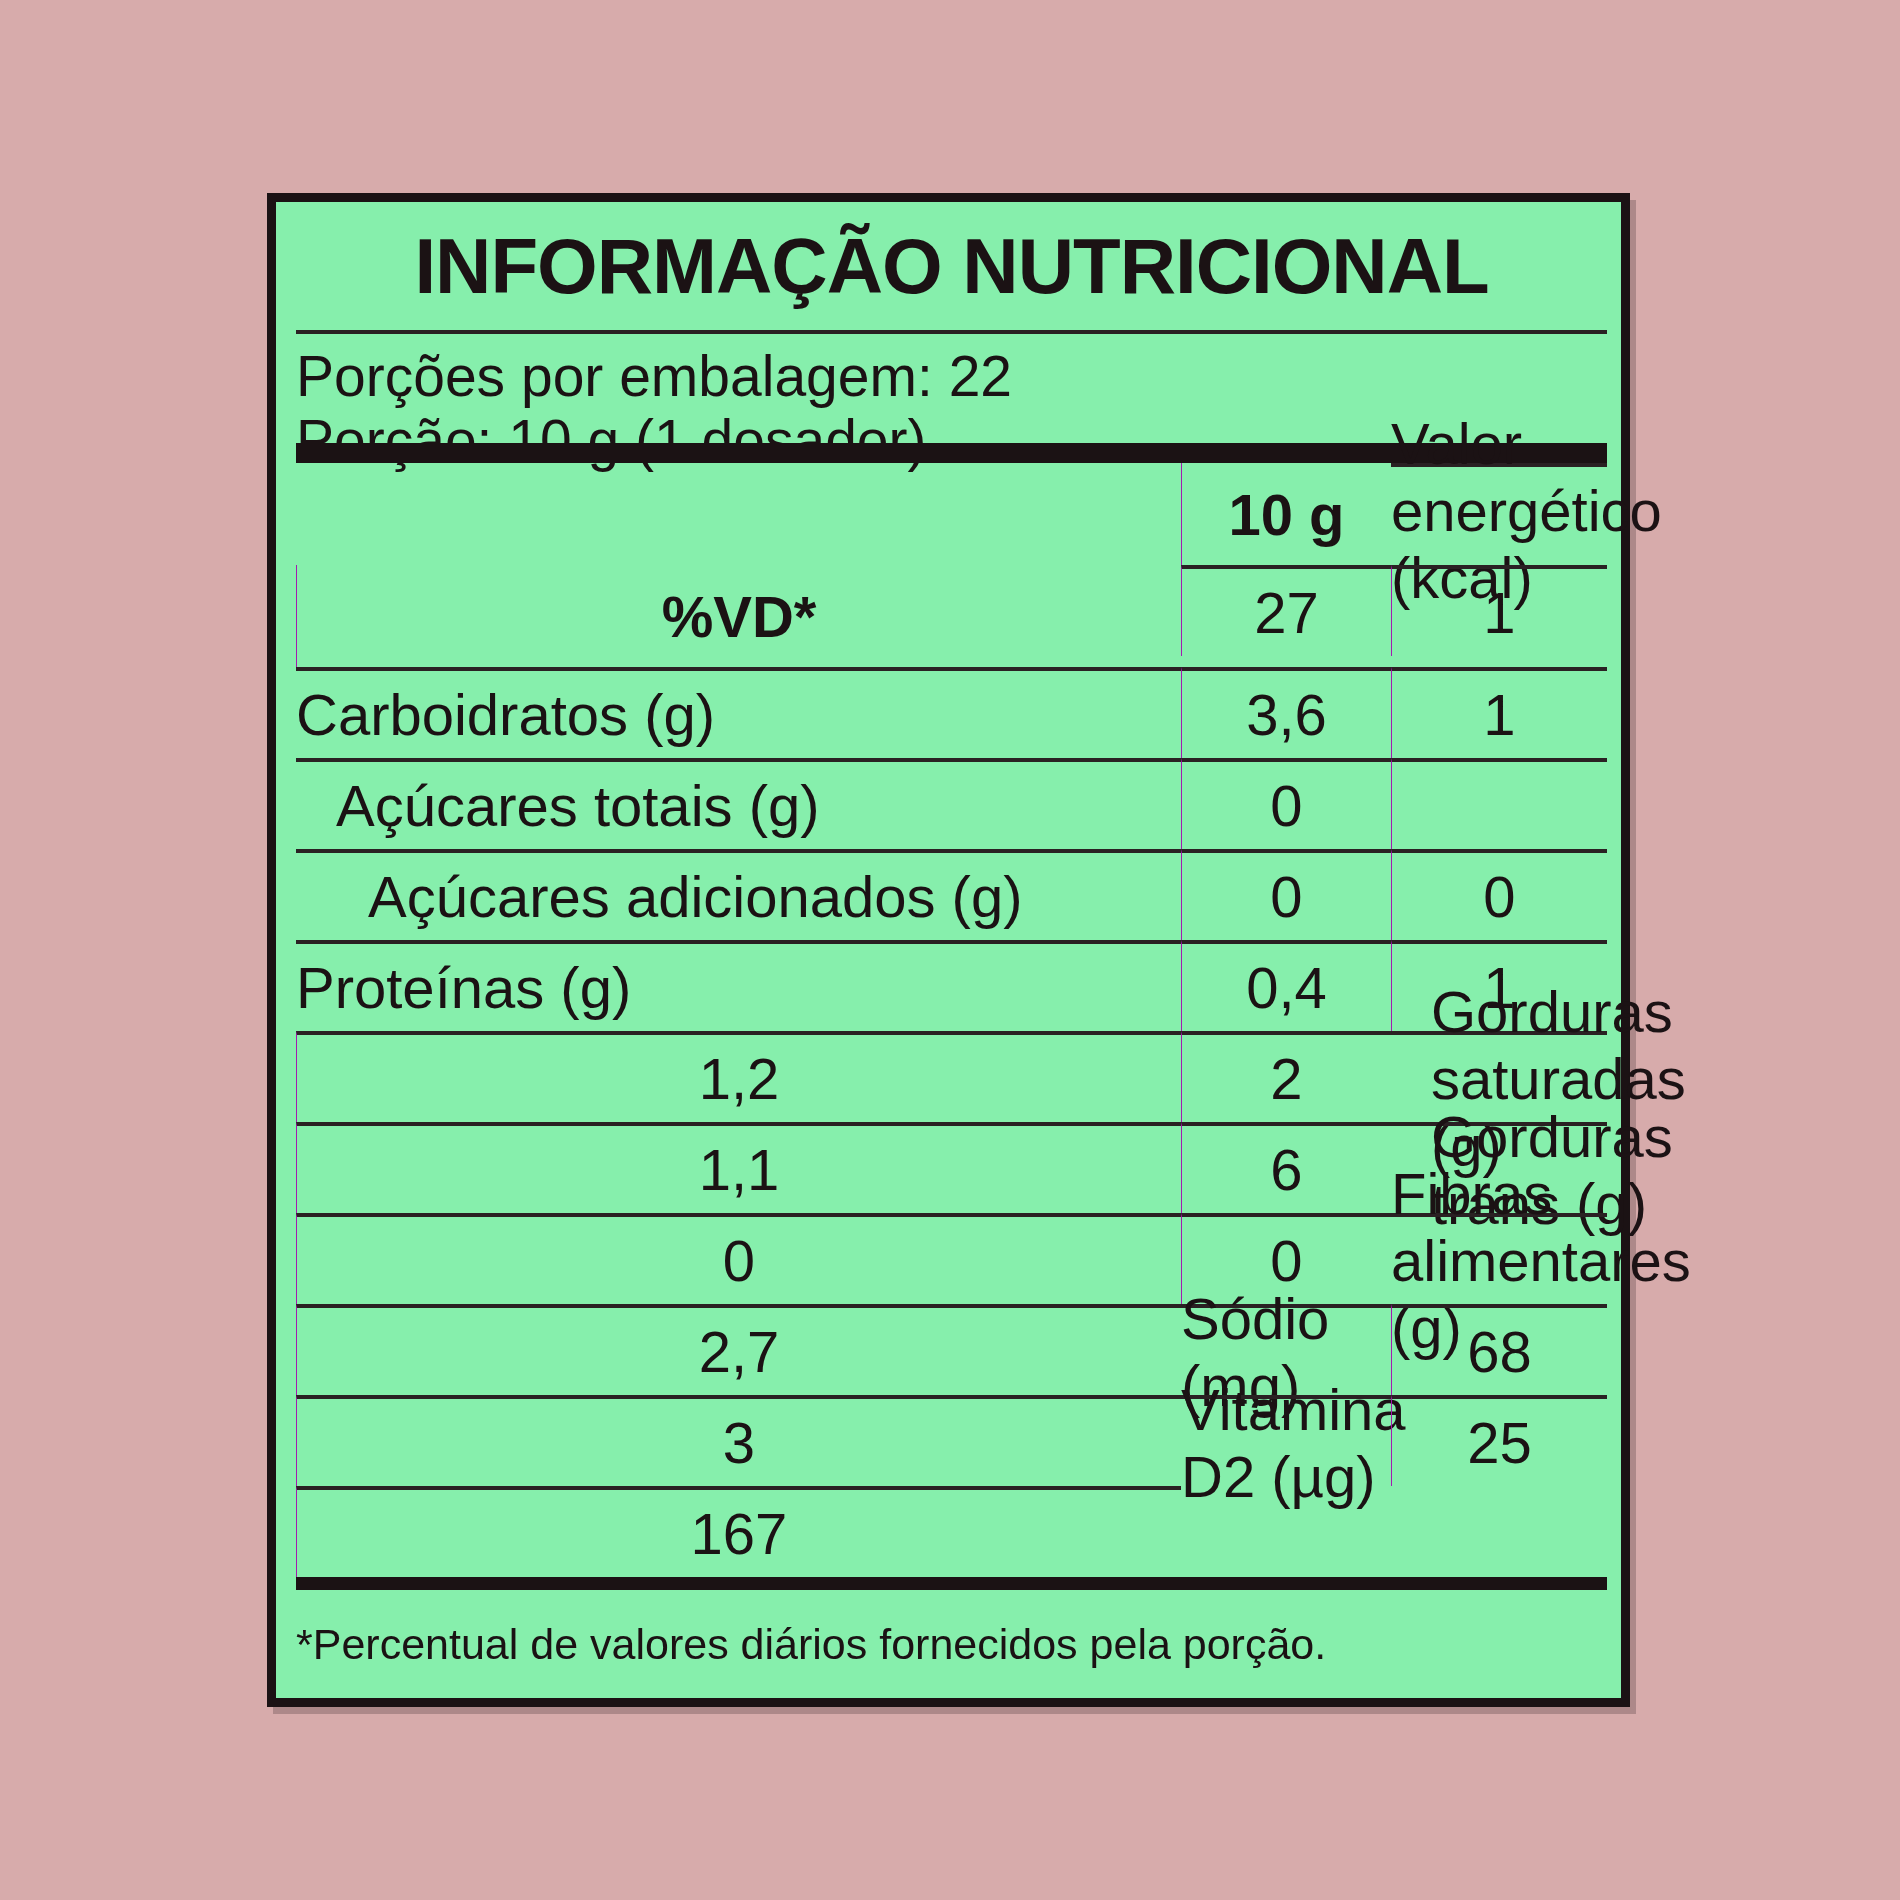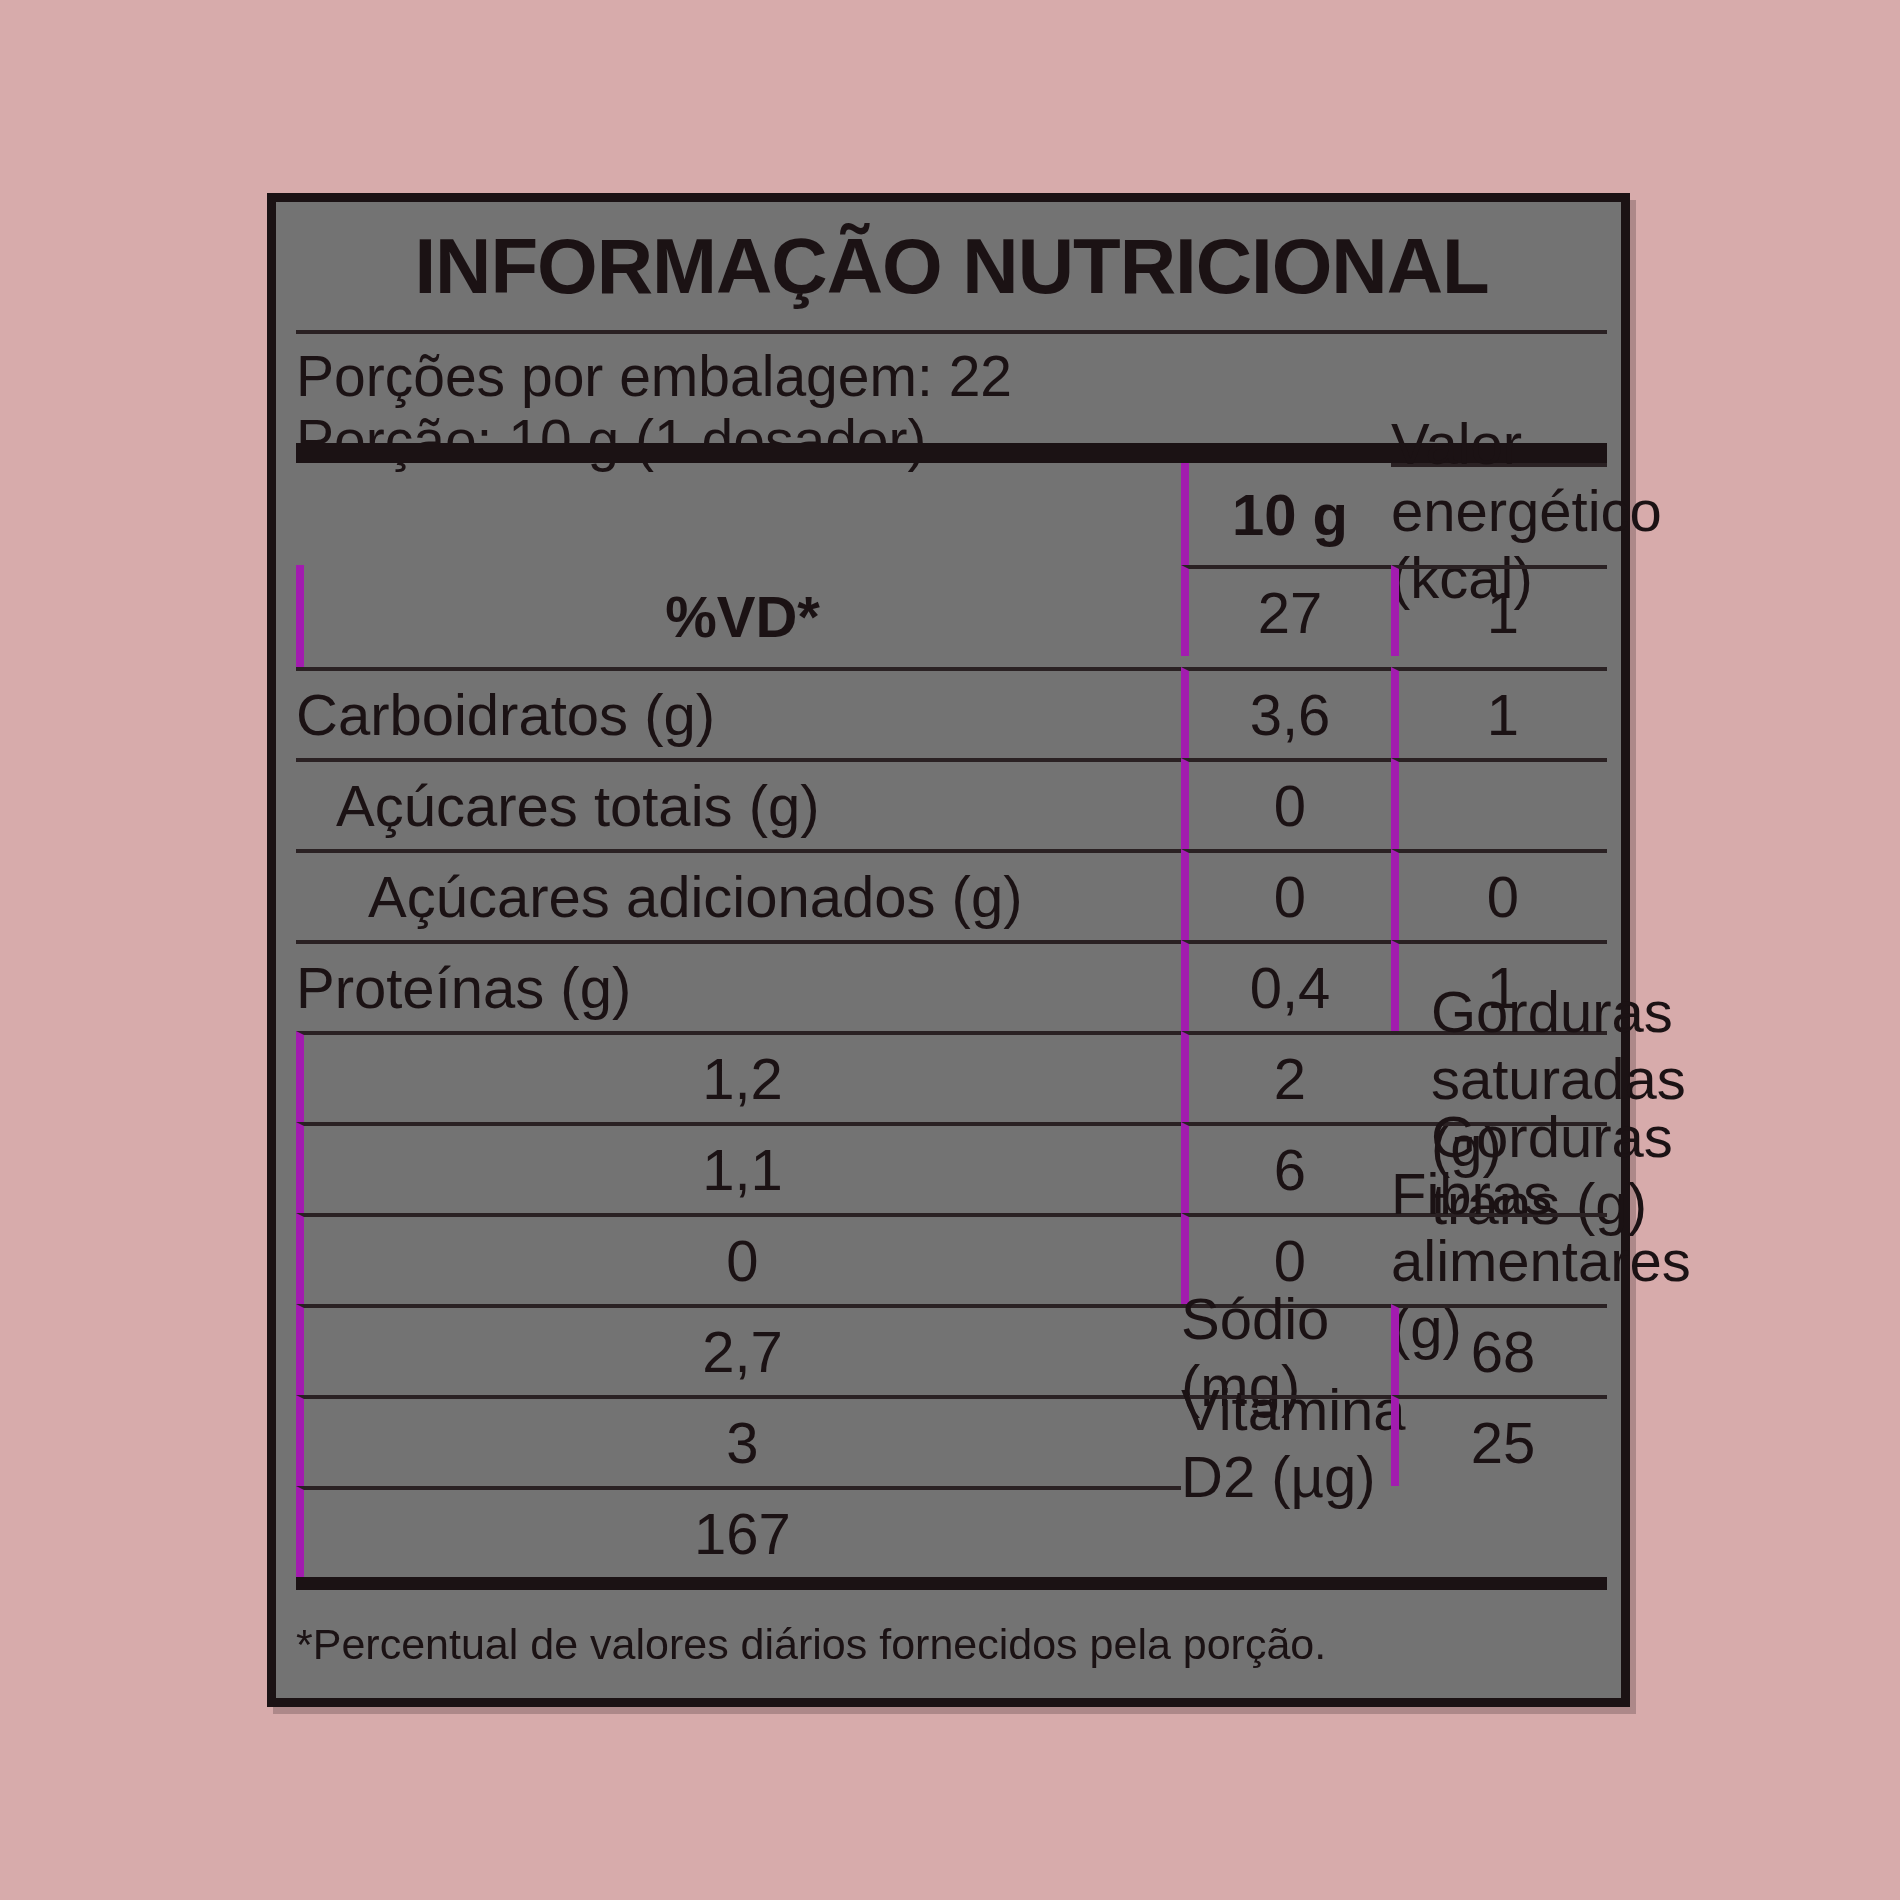--- a/index.html
+++ b/index.html
@@ -15,21 +15,21 @@
     font-family: "Liberation Sans", "DejaVu Sans", sans-serif;
     color: #1b1214;
   }
   .nutri-label {
     position: absolute;
     left: 267px;
     top: 193px;
     width: 1363px;
     height: 1514px;
     box-sizing: border-box;
-    background: #737373;
+    background: #86efac;
     border: 9px solid #1b1214;
     box-shadow: 6px 7px 0 rgba(104, 80, 82, 0.38);
     padding: 0 14px 0 20px;
     display: flex;
     flex-direction: column;
   }
   .title {
     height: 128px;
     display: flex;
     align-items: center;
@@ -70,21 +70,21 @@
   }
   .dcell {
     height: 91px;
     border-top: 4px solid #2a2123;
   }
   .num {
     justify-content: center;
     text-align: center;
   }
   .vline {
-    border-left: 8px solid #a21caf;
+    border-left: 1px solid #a21caf;
   }
   .ind0 { padding-left: 0; }
   .ind1 { padding-left: 40px; }
   .ind2 { padding-left: 72px; }
   .bottom-bar {
     height: 13px;
     background: #1b1214;
   }
   .footnote {
     flex: 1;

